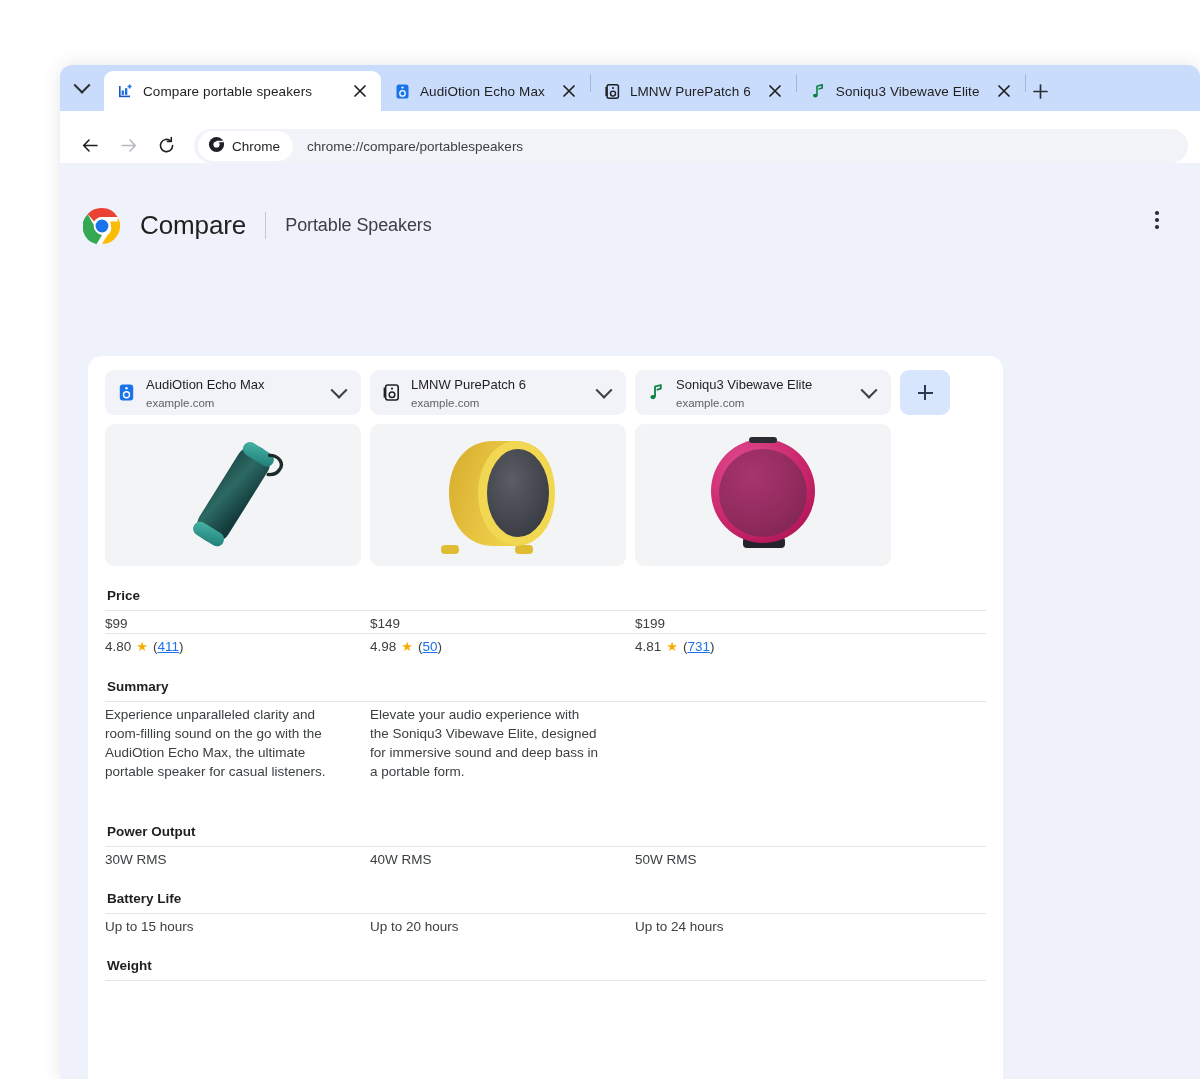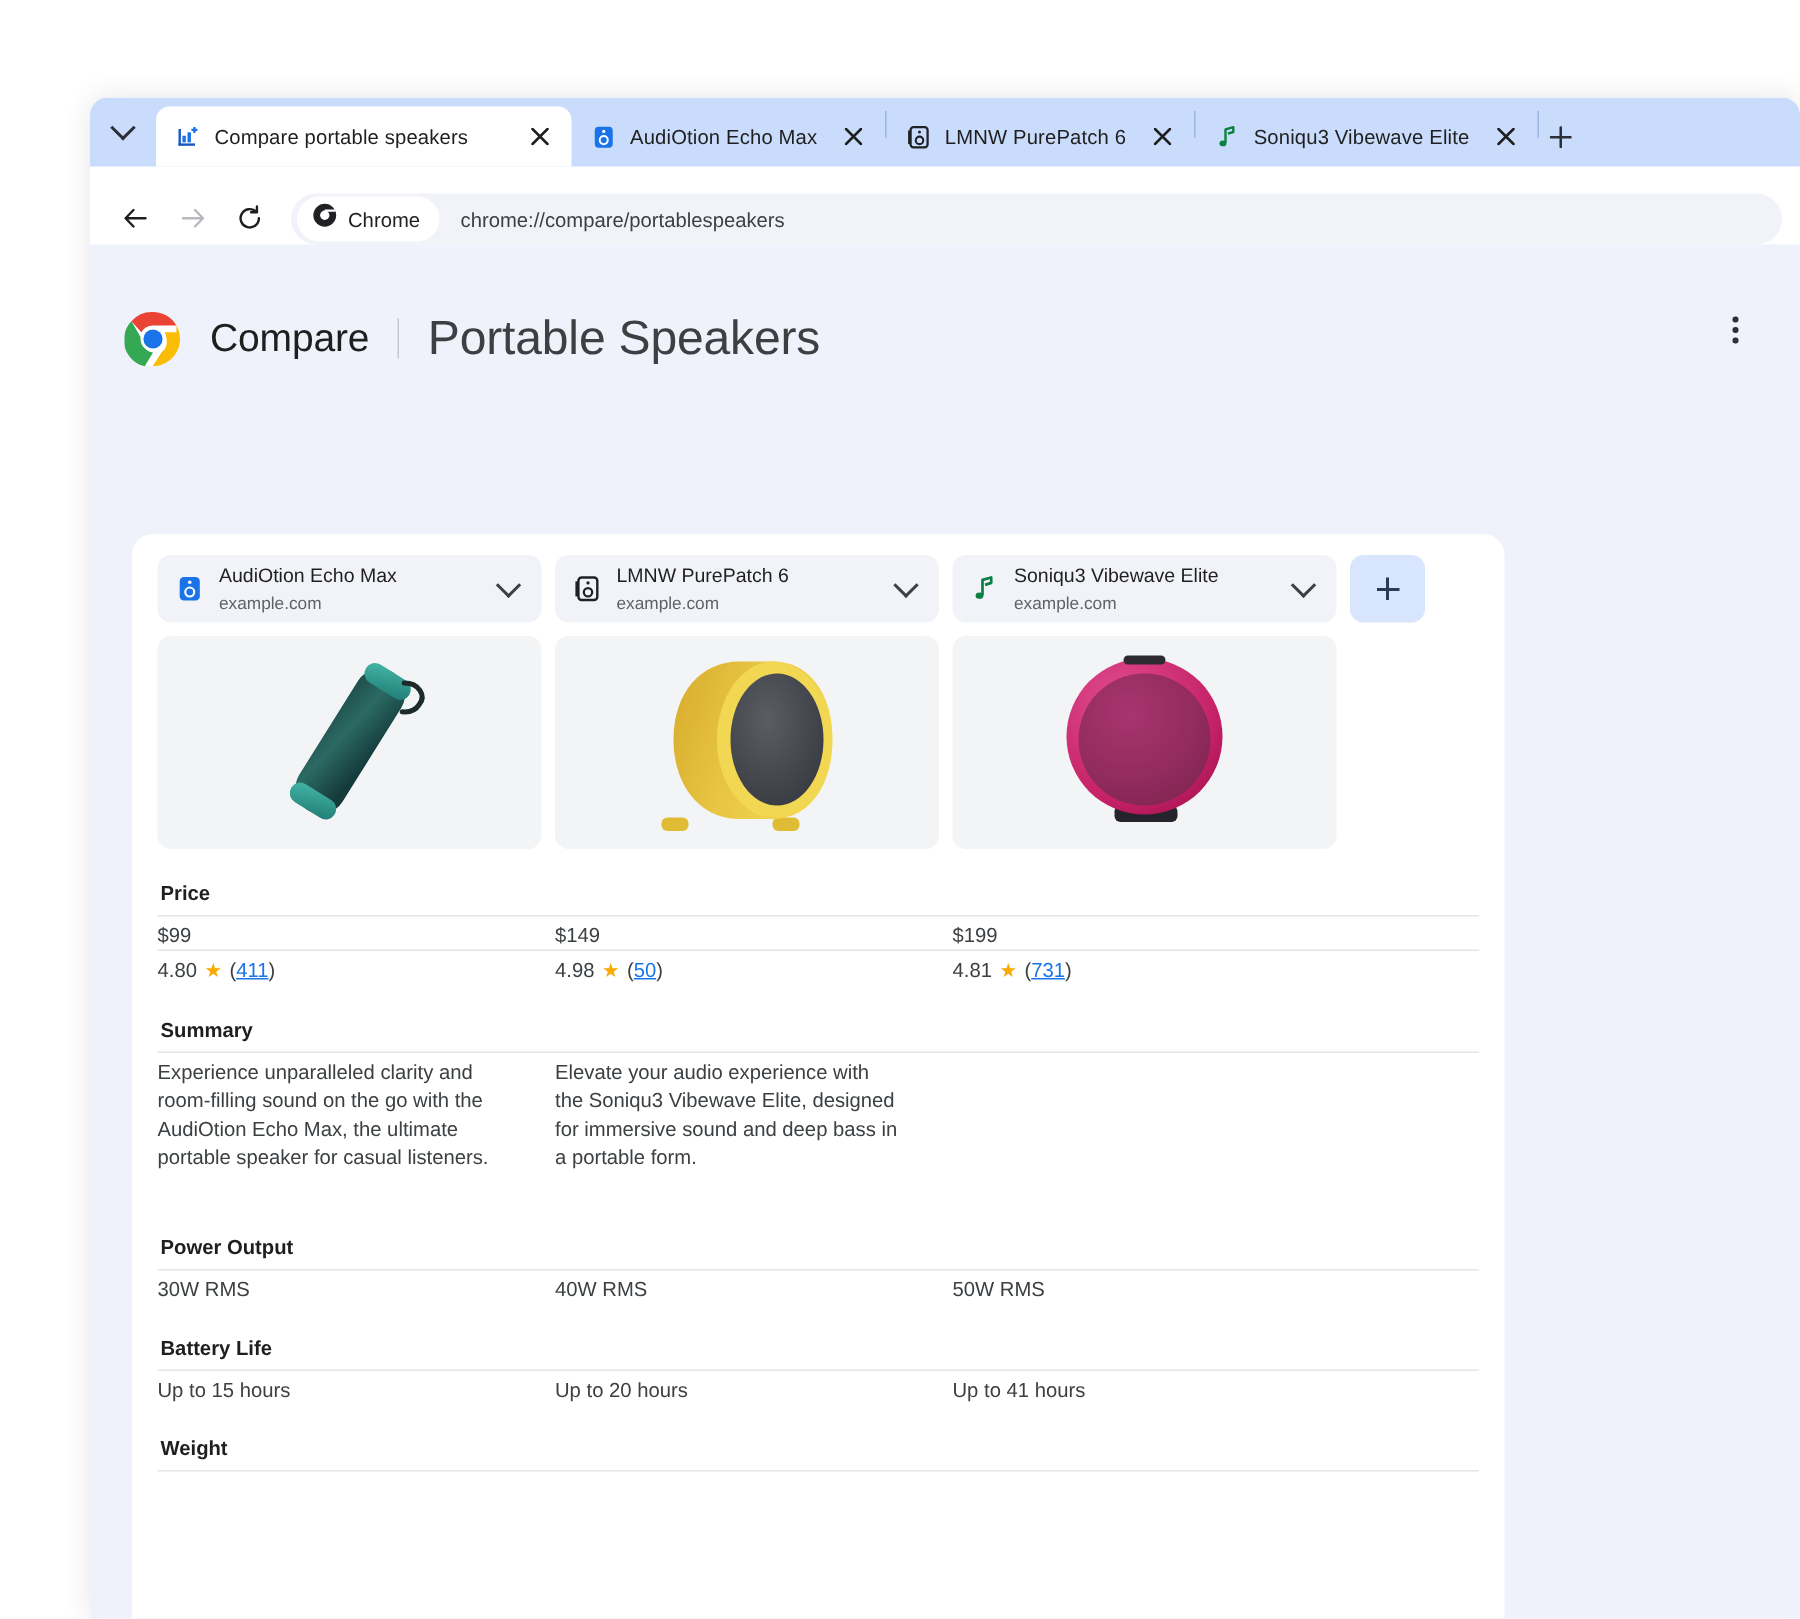--- a/index.html
+++ b/index.html
@@ -160,21 +160,21 @@
     color: #1f1f1f;
     margin-left: 19px;
     letter-spacing: -0.1px;
   }
   #header-divider {
     width: 1px; height: 27px;
     background: #c4c7d0;
     margin: 0 19px;
   }
   #page-subject {
-    font-size: 32px;
+    font-size: 18px;
     color: #3c4043;
     letter-spacing: -0.1px;
   }
   #overflow-menu {
     position: absolute;
     right: 30px; top: 44px;
     width: 26px; height: 26px;
     display: flex; flex-direction: column; align-items: center; justify-content: center;
     gap: 3.5px;
     cursor: pointer;
@@ -606,21 +606,21 @@
           <div class="spec-cell">40W RMS</div>
           <div class="spec-cell">50W RMS</div>
         </div>
       </div>
 
       <div class="spec-block">
         <div class="spec-label">Battery Life</div>
         <div class="spec-values">
           <div class="spec-cell">Up to 15 hours</div>
           <div class="spec-cell">Up to 20 hours</div>
-          <div class="spec-cell">Up to 41 hours</div>
+          <div class="spec-cell">Up to 24 hours</div>
         </div>
       </div>
 
       <div class="spec-block">
         <div class="spec-label">Weight</div>
         <div class="spec-values">
           
           
           
         </div>

